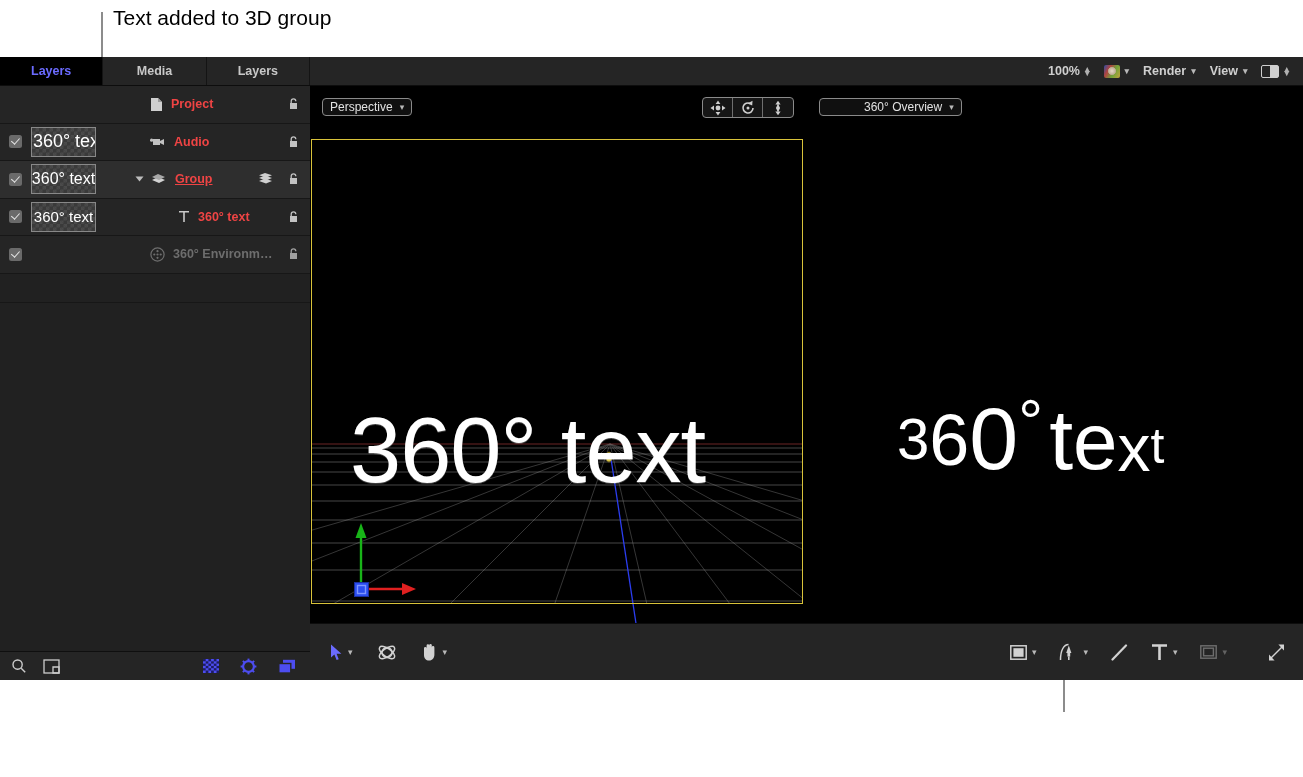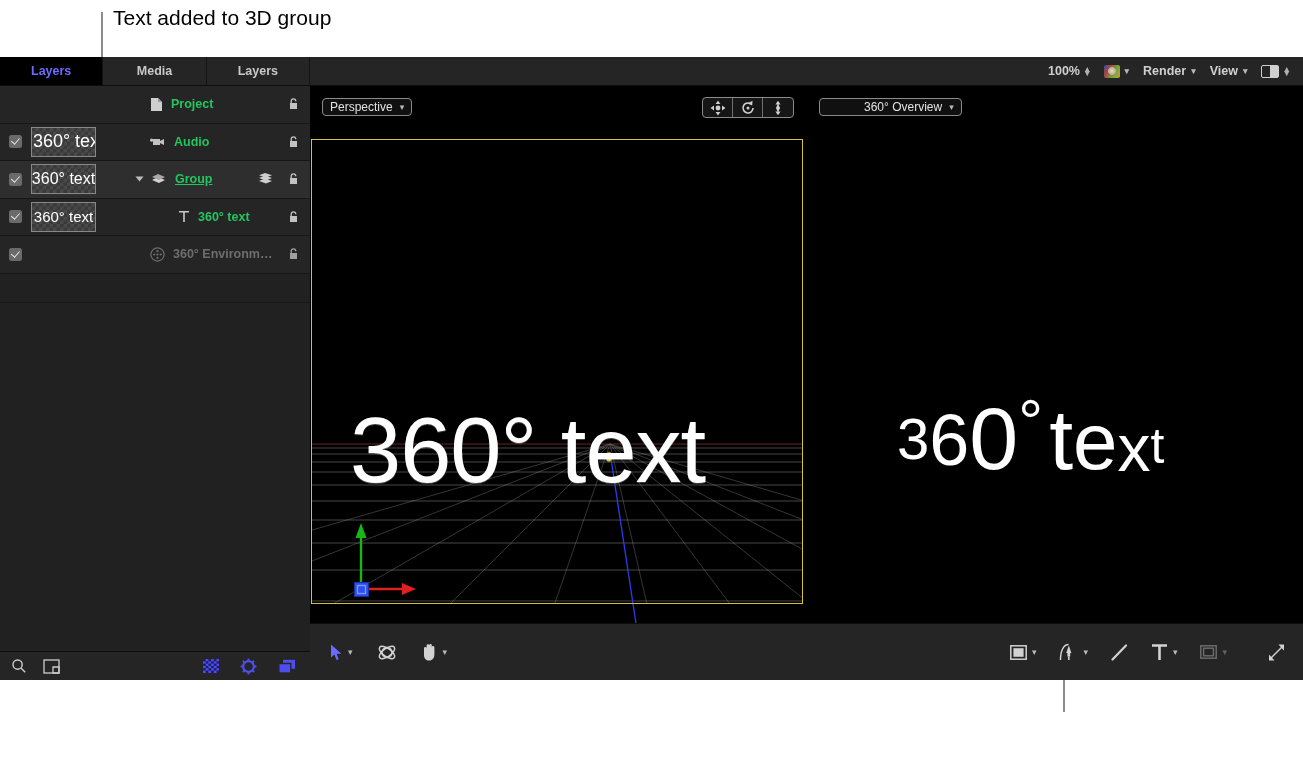--- a/index.html
+++ b/index.html
@@ -107,21 +107,21 @@
     color: #fff; font-size: 17px; white-space: nowrap;
     font-family: "Liberation Sans", sans-serif;
   }
   .thumb.t1 span { font-size: 18px; margin-left: 10px; }
   .thumb.t2 span { font-size: 16px; }
   .thumb.t3 span { font-size: 15px; }
 
   .disc-cell { width: 36px; display: flex; align-items: center; justify-content: flex-end; }
   .name-cell { flex: 1; display: flex; align-items: center; gap: 8px; padding-left: 8px; }
   .row-label {
-    font-size: 12.5px; font-weight: bold; color: #22c55e;
+    font-size: 12.5px; font-weight: bold; color: #ef4444;
     white-space: nowrap;
   }
   .row-label.underline { text-decoration: underline; }
   .lock-cell { width: 34px; display: flex; align-items: center; justify-content: center; }
   .extra-cell { width: 20px; display: flex; align-items: center; justify-content: center; }
   .icon-glyph { display: flex; align-items: center; justify-content: center; }
   .indent { padding-left: 36px; }
   .tri {
     width: 0; height: 0;
     border-left: 5.5px solid #bdbdbd;

